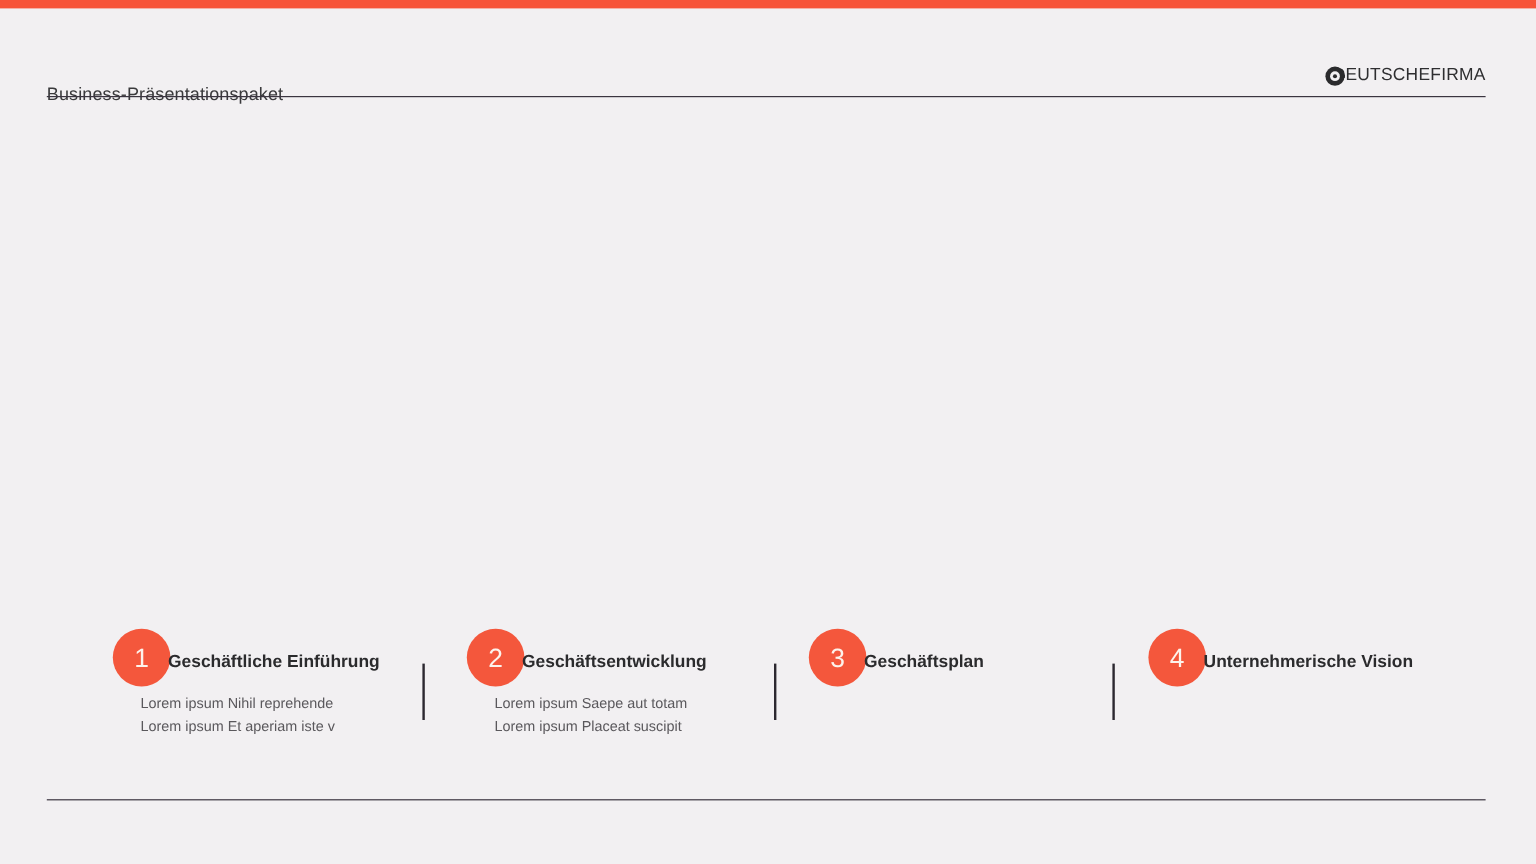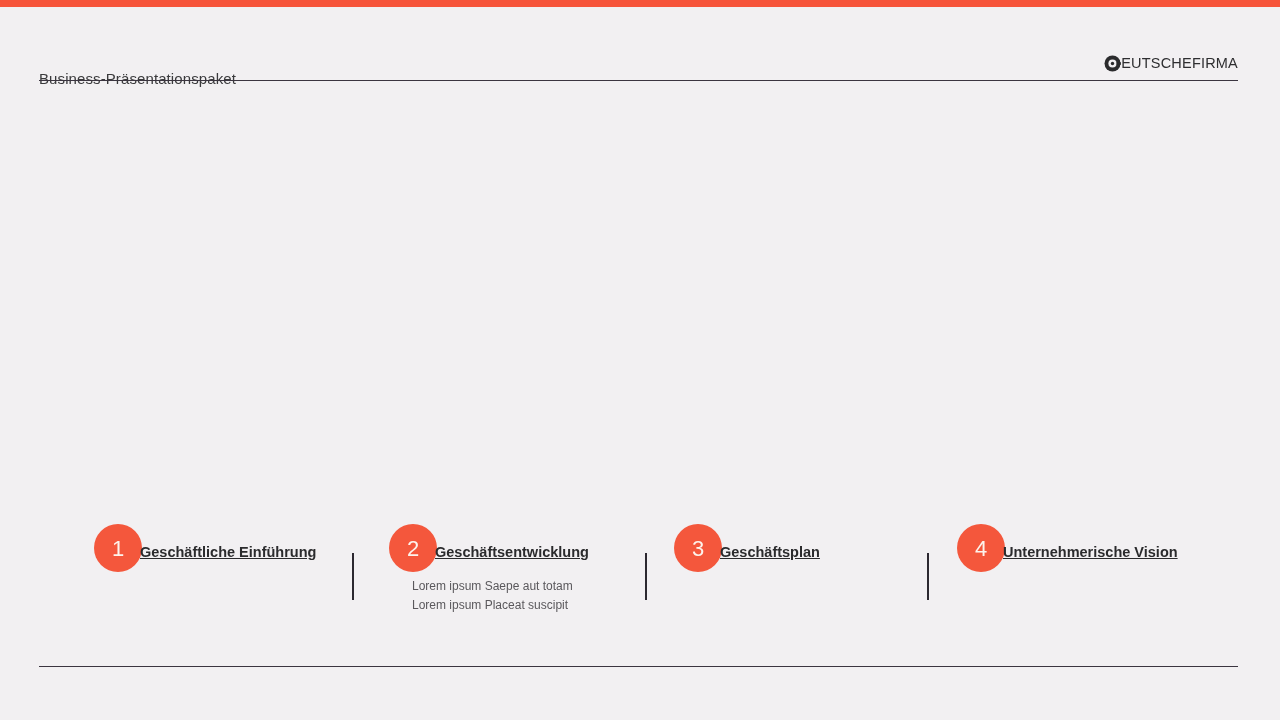--- a/index.html
+++ b/index.html
@@ -123,21 +123,20 @@
   }
   .step-title {
     position: absolute;
     left: 46px;
     top: 20px;
     font-size: 14.5px;
     font-weight: bold;
     color: #2b2b2d;
     white-space: nowrap;
     z-index: 2;
-    text-decoration: underline;
   }
   .step-lines {
     position: absolute;
     left: 23px;
     top: 53px;
   }
   .step-line {
     font-size: 12px;
     color: #5a585c;
     line-height: 19px;
@@ -188,20 +187,24 @@
 </div>
 
 <div class="steps">
 
   <div class="step step-1">
     <div class="step-head">
       <span class="step-circle"></span>
       <span class="step-num">1</span>
       <span class="step-title">Geschäftliche Einführung</span>
     </div>
+    <div class="step-lines">
+      <div class="step-line">Lorem ipsum Nihil reprehende</div>
+      <div class="step-line">Lorem ipsum Et aperiam iste v</div>
+    </div>
   </div>
 
   <div class="step step-2">
     <div class="step-head">
       <span class="step-circle"></span>
       <span class="step-num">2</span>
       <span class="step-title">Geschäftsentwicklung</span>
     </div>
     <div class="step-lines">
       <div class="step-line">Lorem ipsum Saepe aut totam</div>

